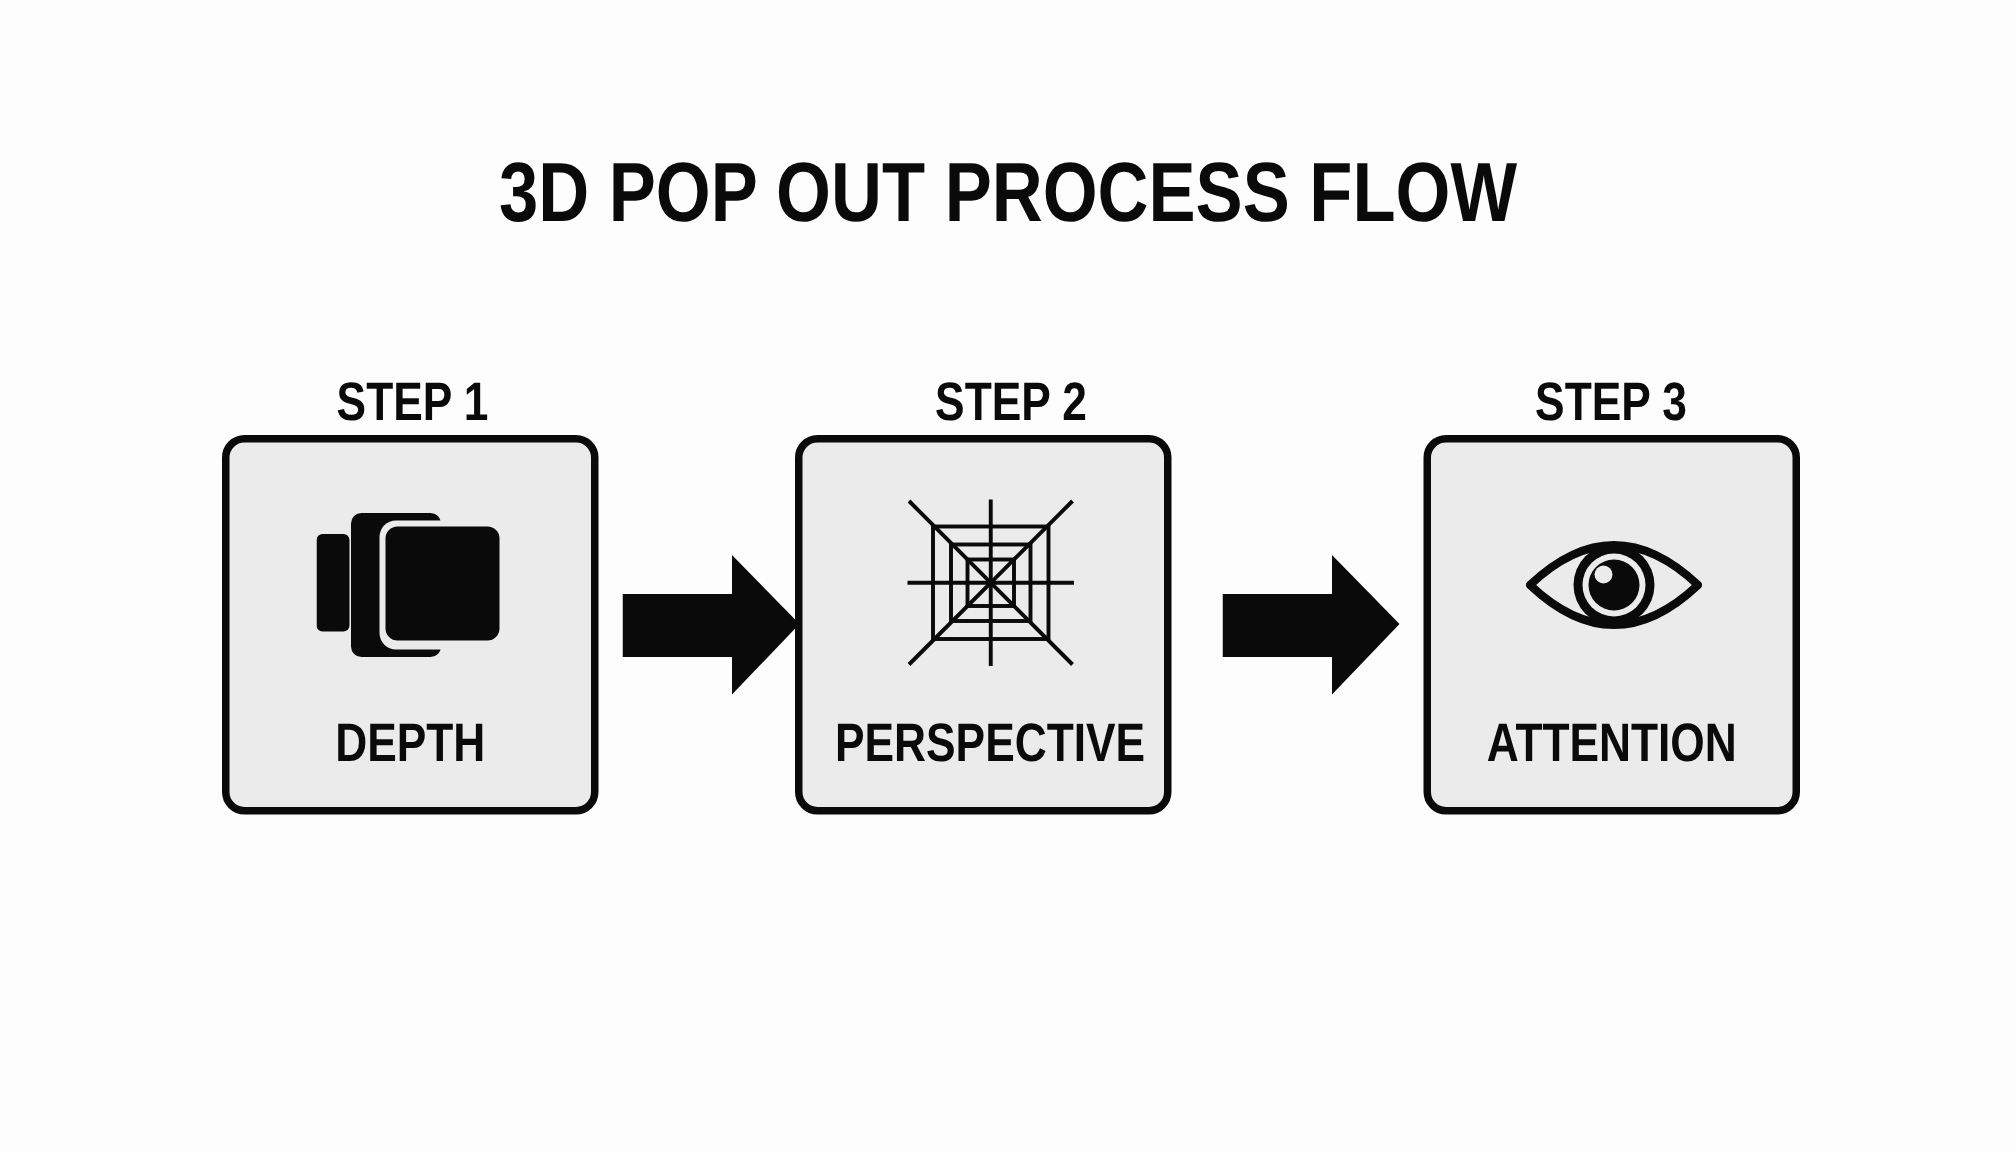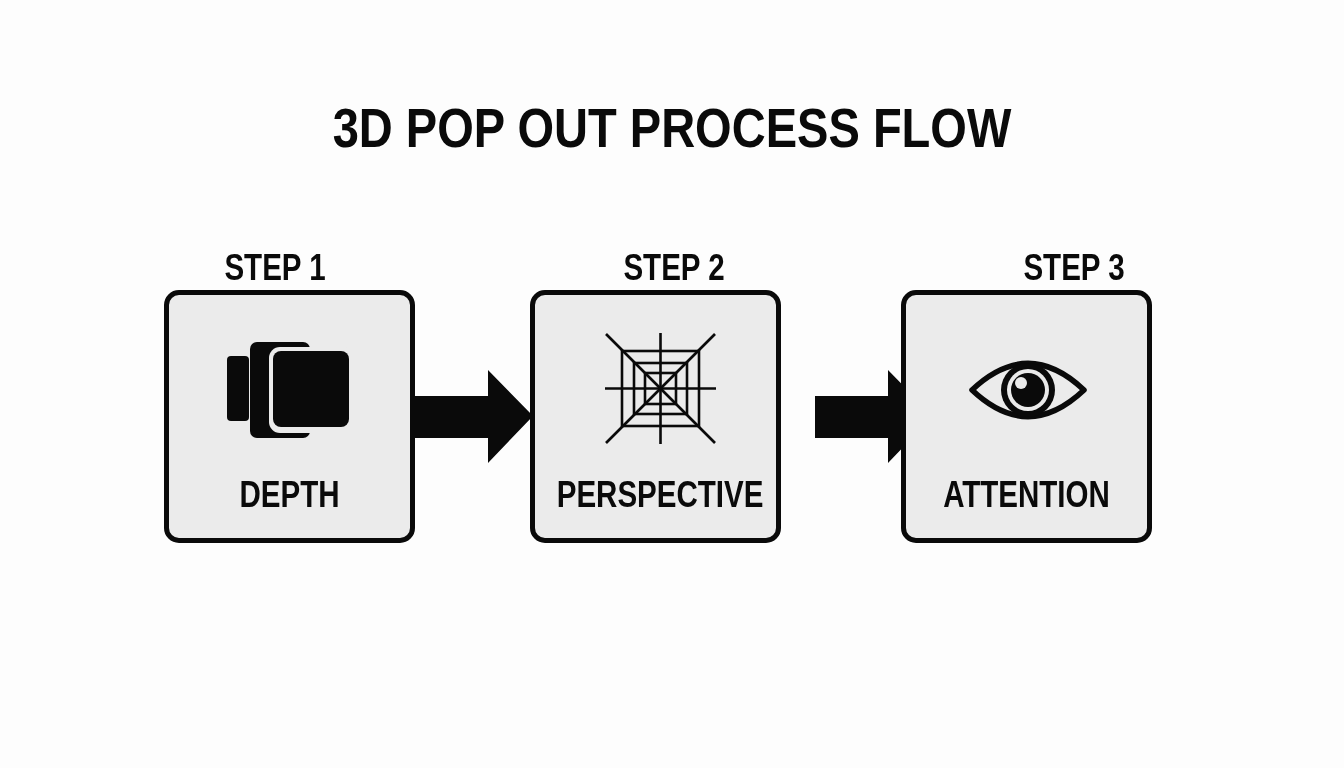--- a/index.html
+++ b/index.html
@@ -32,21 +32,21 @@
   }
   .icon { position: absolute; }
   .arrow { position: absolute; top: 368px; }
 </style>
 </head>
 <body>
 
 <div class="title">3D POP OUT PROCESS FLOW</div>
 
 <div class="step-label" style="left:150px;">STEP 1</div>
-<div class="box" style="left:164px;">
+<div class="box" style="left:148px;">
   <svg class="icon" style="left:58px;top:46px;" width="130" height="104" viewBox="0 0 130 104">
     <rect x="0" y="15" width="22" height="65" rx="4" fill="#0a0a0a"></rect>
     <rect x="23" y="1" width="60" height="96" rx="7" fill="#0a0a0a"></rect>
     <rect x="42" y="6" width="85" height="86" rx="11" fill="#ebebeb"></rect>
     <rect x="46" y="10" width="76" height="76" rx="8" fill="#0a0a0a"></rect>
   </svg>
   <div class="box-label">DEPTH</div>
 </div>
 
 <svg class="arrow" style="left:415px;" width="120" height="98" viewBox="0 0 120 98">
@@ -65,21 +65,21 @@
     <rect x="42" y="42" width="31" height="31"></rect>
   </svg>
   <div class="box-label">PERSPECTIVE</div>
 </div>
 
 <svg class="arrow" style="left:815px;" width="120" height="98" viewBox="0 0 120 98">
   <polygon points="0,28 73,28 73,2 118,48 73,95 73,70 0,70" fill="#0a0a0a"></polygon>
 </svg>
 
 <div class="step-label" style="left:949px;">STEP 3</div>
-<div class="box" style="left:901px;padding-left:36px;">
+<div class="box" style="left:949px;padding-left:36px;">
   <svg class="icon" style="left:62px;top:60px;" width="120" height="70" viewBox="0 0 120 70">
     <path d="M4,35 Q60,-18 116,35 Q60,88 4,35 Z" fill="none" stroke="#0a0a0a" stroke-width="5.5" stroke-linejoin="round"></path>
     <circle cx="60" cy="35" r="27" fill="#0a0a0a"></circle>
     <circle cx="60" cy="35" r="21" fill="#ebebeb"></circle>
     <circle cx="60" cy="35" r="17" fill="#0a0a0a"></circle>
     <circle cx="53" cy="28" r="6" fill="#ebebeb"></circle>
   </svg>
   <div class="box-label">ATTENTION</div>
 </div>
 

